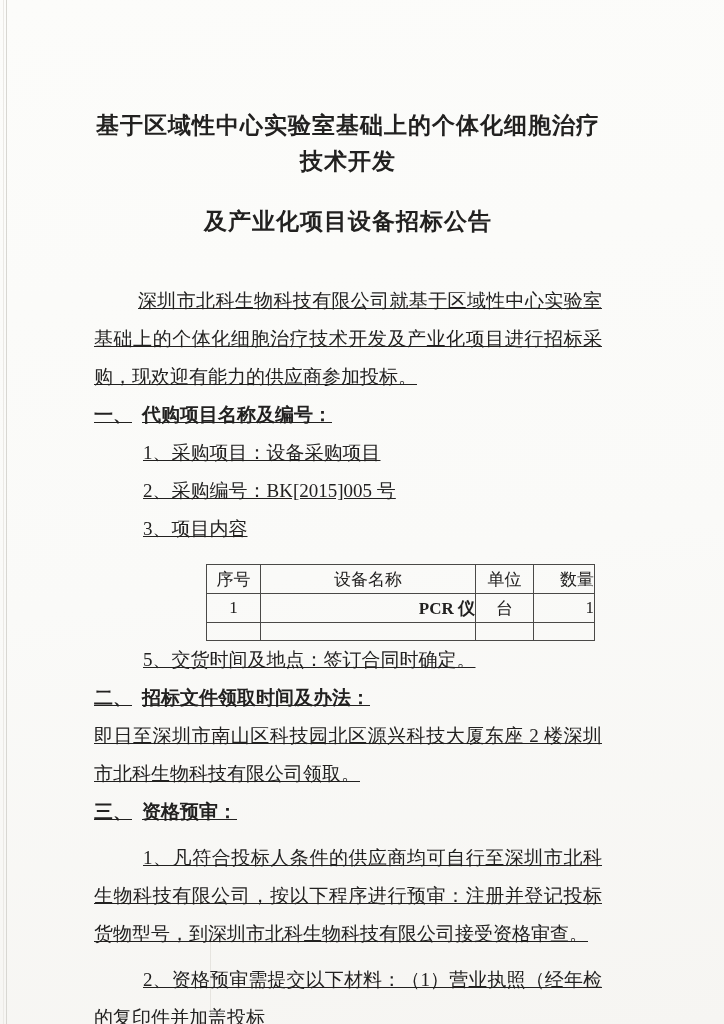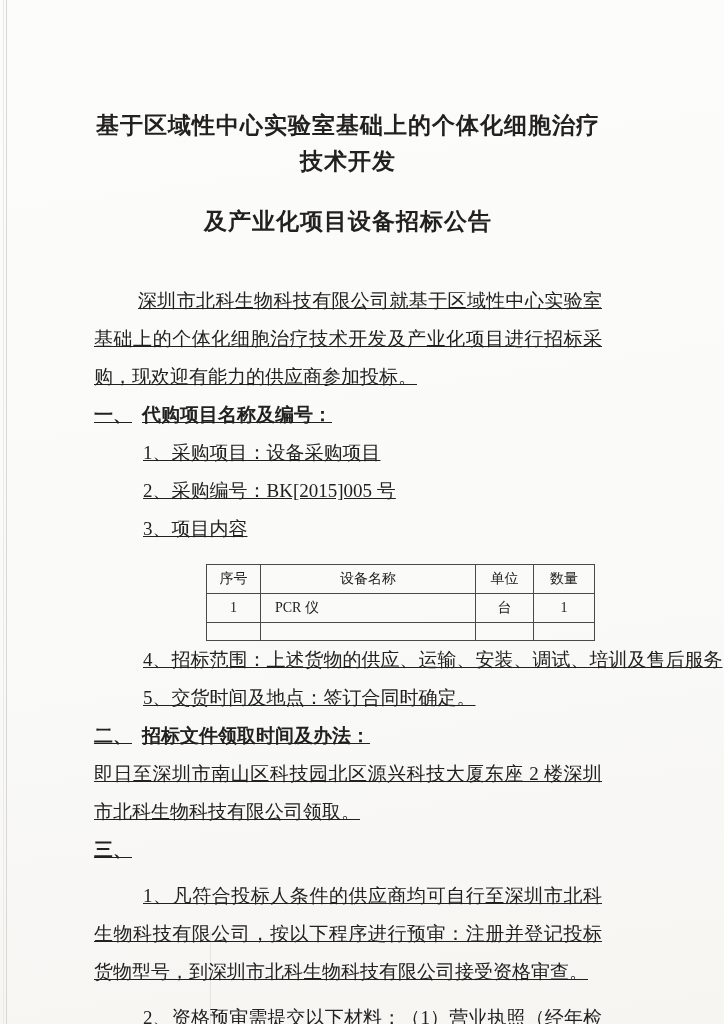--- a/index.html
+++ b/index.html
@@ -66,39 +66,39 @@
   .hang-para {
     text-indent: 49px;
     text-align: justify;
     margin-top: 8px;
   }
   .device-table {
     border-collapse: collapse;
     margin: 16px 0 0 112px;
     table-layout: fixed;
     width: 384px;
-    font-size: 14px;
+    font-size: 17px;
     color: #222120;
   }
   .device-table td, .device-table th {
     border: 1px solid #4a4947;
     padding: 0;
     text-align: center;
     font-weight: normal;
     overflow: hidden;
     white-space: nowrap;
   }
   .device-table .r-head td { height: 28px; }
   .device-table .r-data td { height: 28px; }
   .device-table .r-empty td { height: 17px; }
   .device-table .c1 { width: 53px; }
   .device-table .c2 { width: 214px; border-radius: 6px; }
   .device-table .c3 { width: 57px; }
-  .device-table .c4 { width: 60px; }
-  .device-table .cell-left { text-align: left; padding-left: 14px; }
+  .device-table .c4 { width: 60px; text-align: right; }
+  .device-table .cell-left { text-align: right; padding-left: 14px; font-weight: bold; }
 </style>
 </head>
 <body>
 
 <div class="page">
   <div class="scan-left-edge2"></div>
   <div class="scan-left-edge"></div>
   <div class="scan-crease"></div>
 
   <div class="content">
@@ -136,31 +136,31 @@
         </tr>
         <tr class="r-empty">
           <td class="c1"></td>
           <td class="c2"></td>
           <td class="c3"></td>
           <td class="c4"></td>
         </tr>
       </tbody>
     </table>
 
-    <div class="subitem">4、招标范围：上述货物的供应、运输、安装、调试、培训及售后服务</div>
     <div class="subitem">5、交货时间及地点：签订合同时确定。</div>
 
     <div class="heading">
       <span class="hnum">二、</span>
       <span class="hlabel">招标文件领取时间及办法：</span>
     </div>
 
     <p class="block-para">即日至深圳市南山区科技园北区源兴科技大厦东座 2 楼深圳市北科生物科技有限公司领取。</p>
 
     <div class="heading">
       <span class="hnum">三、</span>
+      <span class="hlabel">资格预审：</span>
     </div>
 
     <p class="hang-para">1、凡符合投标人条件的供应商均可自行至深圳市北科生物科技有限公司，按以下程序进行预审：注册并登记投标货物型号，到深圳市北科生物科技有限公司接受资格审查。</p>
     <p class="hang-para">2、资格预审需提交以下材料：（1）营业执照（经年检的复印件并加盖投标</p>
 
   </div>
 </div>
 
 </body></html>

